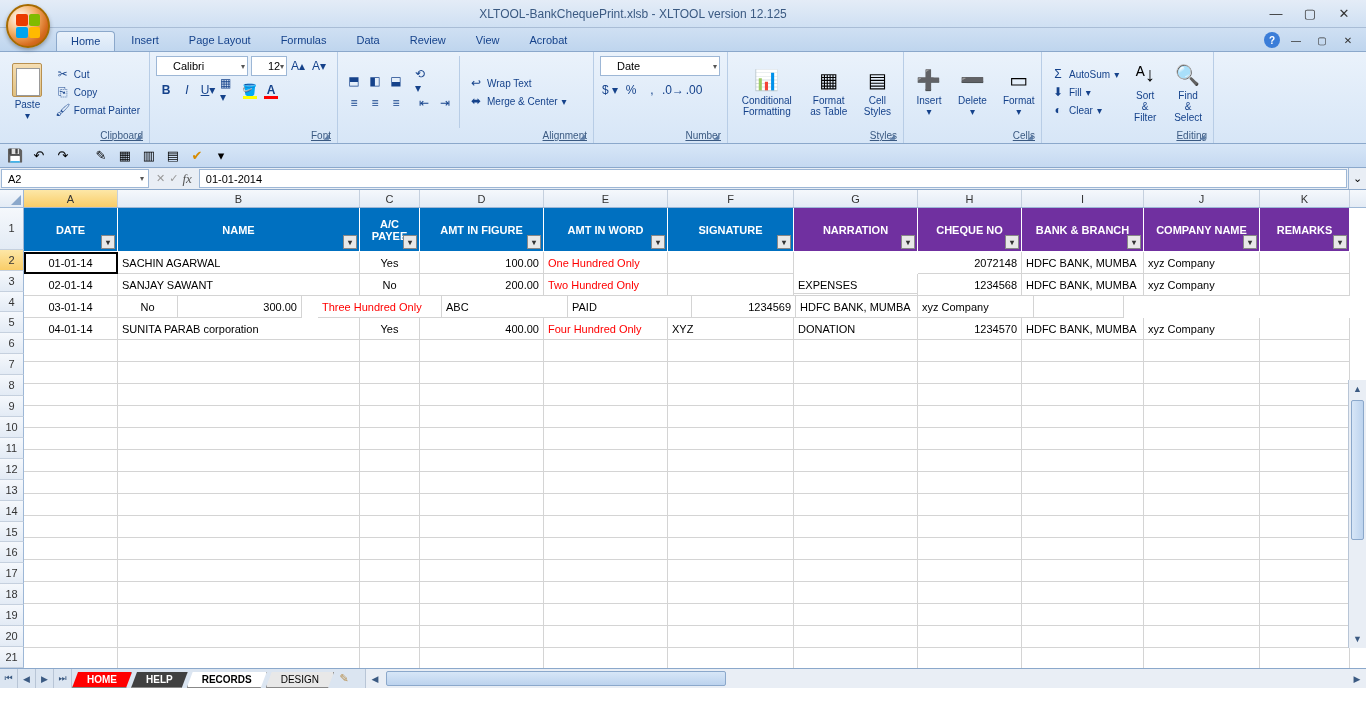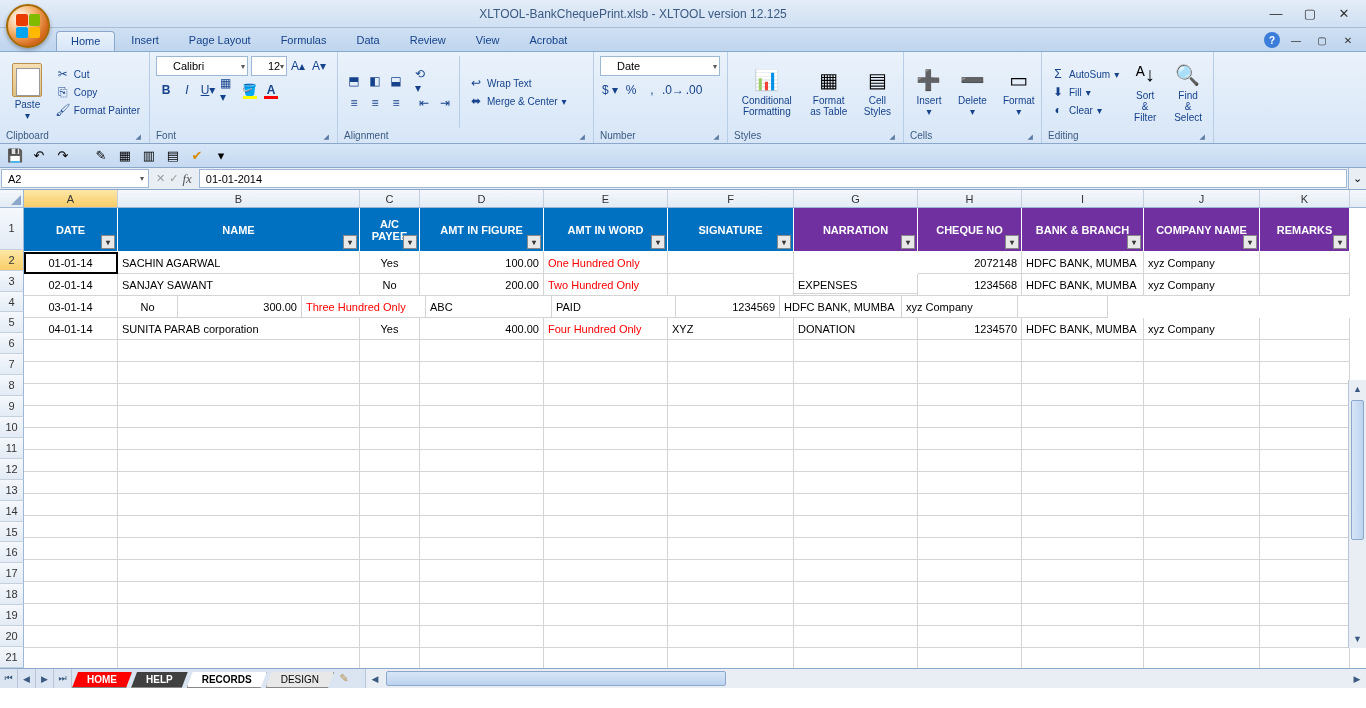--- a/index.html
+++ b/index.html
@@ -18,21 +18,21 @@
 
 .tabstrip { height:24px; background:linear-gradient(#cfe0f3,#bfd5ee); display:flex; align-items:flex-end; padding-left:56px; gap:2px; border-bottom:1px solid #8ba8cb; position:relative;}
 .tab { padding:3px 14px 4px 14px; color:#15428b; font-size:11px; cursor:pointer; border-top-left-radius:4px; border-top-right-radius:4px;}
 .tab.active { background:linear-gradient(#eaf2fb,#d7e6f7); border:1px solid #8ba8cb; border-bottom:none; color:#15428b;}
 .tabstrip .right-icons{position:absolute; right:8px; top:2px; display:flex; gap:6px; align-items:center;}
 .help-icon{width:16px;height:16px;border-radius:50%;background:#3b7dd8;color:#fff;display:flex;align-items:center;justify-content:center;font-size:10px;font-weight:bold;}
 
 
 .ribbon { height:92px; background:linear-gradient(#eaf2fb,#d7e6f7); display:flex; border-bottom:1px solid #8ba8cb; }
 .group { border-right:1px solid #b8cde6; padding:4px 6px 2px 6px; display:flex; flex-direction:column; justify-content:space-between; position:relative;}
-.group-title { text-align:left; color:#3b5a82; font-size:10px; padding-top:2px; position:relative;}
+.group-title { text-align:right; color:#3b5a82; font-size:10px; padding-top:2px; position:relative;text-decoration:underline;}
 .group-title::after{content:"◢"; position:absolute; right:2px; bottom:0; font-size:7px; color:#5b7ba5;}
 .group-body { display:flex; gap:4px; flex:1; }
 .vstack { display:flex; flex-direction:column; gap:2px; justify-content:center;}
 .bigbtn { display:flex; flex-direction:column; align-items:center; justify-content:center; padding:2px 6px; cursor:pointer; gap:2px;}
 .bigbtn .ic { width:26px; height:26px; display:flex; align-items:center; justify-content:center; font-size:20px;}
 .bigbtn .lbl { font-size:10px; color:#15428b; text-align:center; line-height:11px;}
 .smbtn { display:flex; align-items:center; gap:4px; padding:1px 3px; cursor:pointer; color:#15428b; font-size:10px; white-space:nowrap;}
 .smbtn .ic{width:14px;height:14px;display:flex;align-items:center;justify-content:center;font-size:12px;}
 .toolbtn{width:20px;height:20px;border:1px solid transparent;display:flex;align-items:center;justify-content:center;cursor:pointer;font-size:12px;color:#15428b;}
 .toolrow{display:flex;gap:1px;}
@@ -426,21 +426,21 @@
           <div class="cell " style="width: 124px;">EXPENSES</div>
           <div class="cell right" style="width: 104px;">1234568</div>
           <div class="cell " style="width: 122px;">HDFC BANK, MUMBA</div>
           <div class="cell " style="width: 116px;">xyz Company</div>
           <div class="cell " style="width: 90px;"></div>
         </div>
         <div class="datarow">
           <div class="cell center" style="width: 94px;">03-01-14</div>
           <div class="cell center" style="width: 60px;">No</div>
           <div class="cell right" style="width: 124px;">300.00</div>
-          <div class="cell red" style="width: 124px;">Three Hundred  Only</div>
+          <div class="cell red" style="width: 124px; margin-left: 16px;">Three Hundred  Only</div>
           <div class="cell " style="width: 126px;">ABC</div>
           <div class="cell " style="width: 124px;">PAID</div>
           <div class="cell right" style="width: 104px;">1234569</div>
           <div class="cell " style="width: 122px;">HDFC BANK, MUMBA</div>
           <div class="cell " style="width: 116px;">xyz Company</div>
           <div class="cell " style="width: 90px;"></div>
         </div>
         <div class="datarow">
           <div class="cell center" style="width: 94px;">04-01-14</div>
           <div class="cell " style="width: 242px;">SUNITA PARAB corporation</div>

